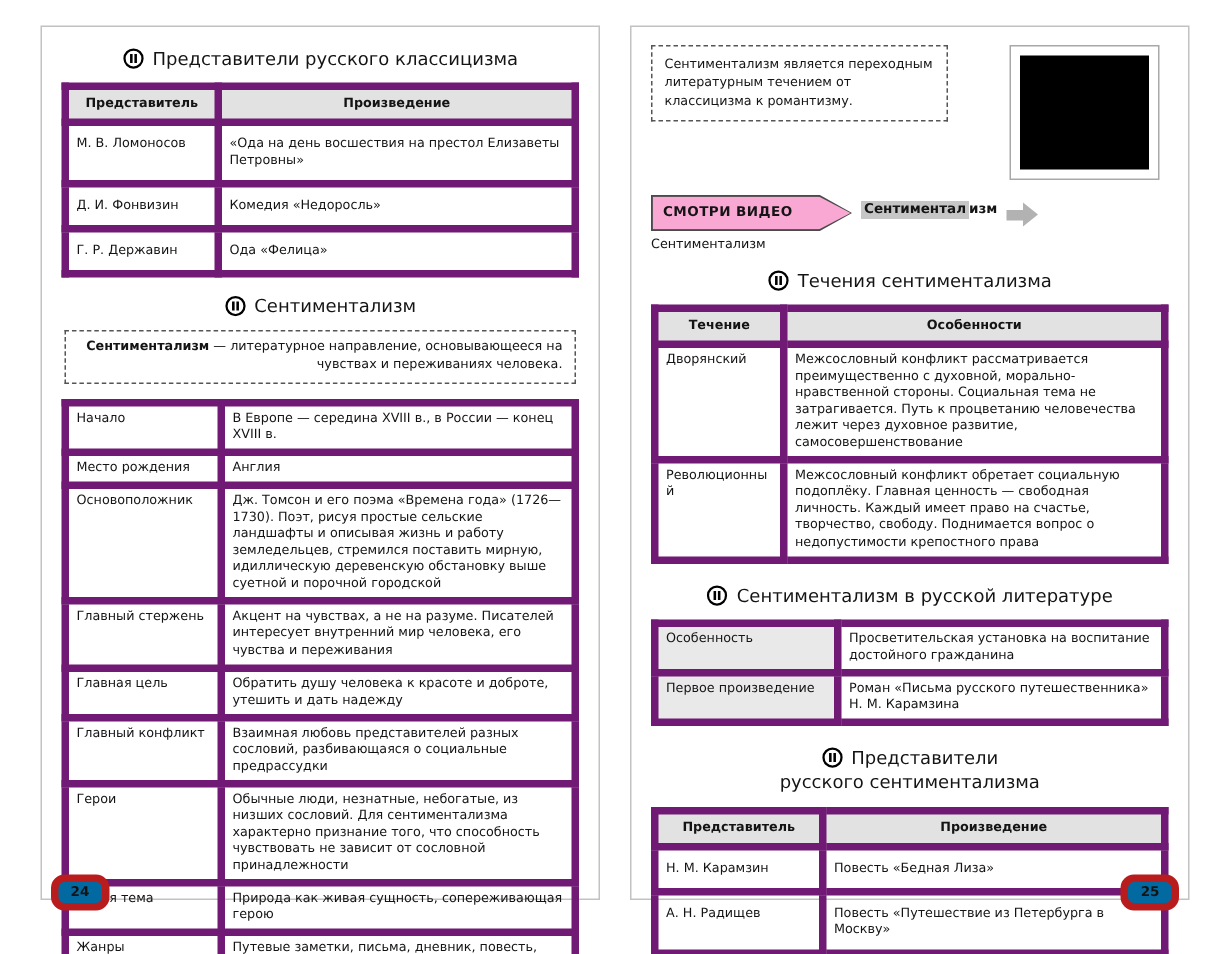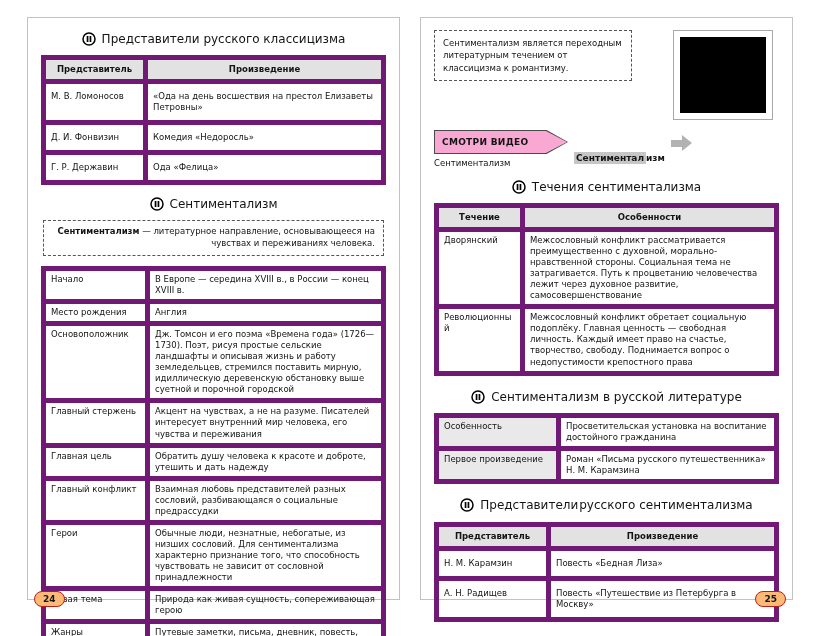--- a/index.html
+++ b/index.html
@@ -12,59 +12,59 @@
     position:absolute;top:17px;height:583px;width:373px;background:#fff;
     border:1px solid #c2c2c2;padding:12px 13px 16px;box-sizing:border-box;
   }
   .page-left{left:27px}
   .page-right{left:420px}
 
   .section-title{
     display:flex;align-items:center;justify-content:center;gap:6px;
     font-weight:normal;font-size:12px;margin:2px 0 9px;text-align:center;
   }
-  .section-title.two-line{gap:1px;line-height:1.25}
+  .section-title.two-line{flex-direction:column;gap:1px;line-height:1.25}
   .title-line{display:flex;align-items:center;gap:6px;justify-content:center}
 
   .tbl{width:100%;border-collapse:collapse;font-size:8.5px;line-height:1.3;table-layout:fixed}
   .tbl th,.tbl td{border:5px solid #701a75;padding:3px 5px;vertical-align:top;text-align:left;word-wrap:break-word}
   .tbl thead th{background:#e2e2e2;text-align:center;font-weight:bold;padding:4px 5px;vertical-align:middle}
   .tbl.roomy td{padding:7px 5px}
   .lbl{font-weight:normal}
   .val{text-align:justify}
   .shaded{background:#e9e9e9}
 
   .defbox{
     border:1px dashed #555;padding:5px 8px;font-size:8.5px;line-height:1.4;
     margin:2px 2px 10px;text-align:right;
   }
   .defterm{font-weight:bold}
 
   .badge{
-    position:absolute;bottom:-8px;background:#fdba74;border:1px solid #b91c1c;
+    position:absolute;bottom:-8px;background:#0369a1;border:5px solid #b91c1c;
     border-radius:9px;font-size:9px;font-weight:bold;padding:1px 8px;line-height:12px;
   }
   .badge-left{left:6px}
   .badge-right{right:6px}
 
   
   .intro-row{display:flex;align-items:flex-start;margin-bottom:6px}
   .intro-box{border:1px dashed #555;padding:6px 8px;font-size:8.5px;line-height:1.45;width:198px;box-sizing:border-box}
   .thumb-frame{border:1px solid #a8a8a8;padding:6px;margin-left:auto;margin-right:6px}
   .thumb{width:86px;height:76px;background:#000}
 
   .video-row{display:flex;align-items:flex-start;margin:10px 0 12px}
   .banner-wrap{width:134px}
   .arrow-outer{position:relative;height:24px;background:#4a4a4a;
     clip-path:polygon(0 0,84% 0,100% 50%,84% 100%,0 100%)}
   .arrow-inner{position:absolute;inset:1px;background:#f9a8d4;
     clip-path:polygon(0 0,84% 0,100% 50%,84% 100%,0 100%);
     display:flex;align-items:center;padding-left:7px;font-size:9px;font-weight:bold;letter-spacing:.3px}
   .banner-caption{font-size:8.5px;margin-top:4px}
-  .hl-label{font-size:9px;font-weight:bold;margin-left:6px;margin-top:23px;white-space:nowrap}
+  .hl-label{font-size:9px;font-weight:bold;margin-left:6px;margin-top:5px;white-space:nowrap}
   .hl{background:#c6c6c6;padding:1px 2px}
   .gray-arrow{display:flex;align-items:center;margin-left:6px;margin-top:5px}
   .gray-arrow .shaft{width:11px;height:7px;background:#b2b2b2}
   .gray-arrow .head{width:0;height:0;border-top:8px solid transparent;border-bottom:8px solid transparent;border-left:10px solid #b2b2b2}.mt12{margin-top:12px}.mt14{margin-top:14px}
 </style>
 </head>
 <body>
 
 <div class="page page-left">
 

